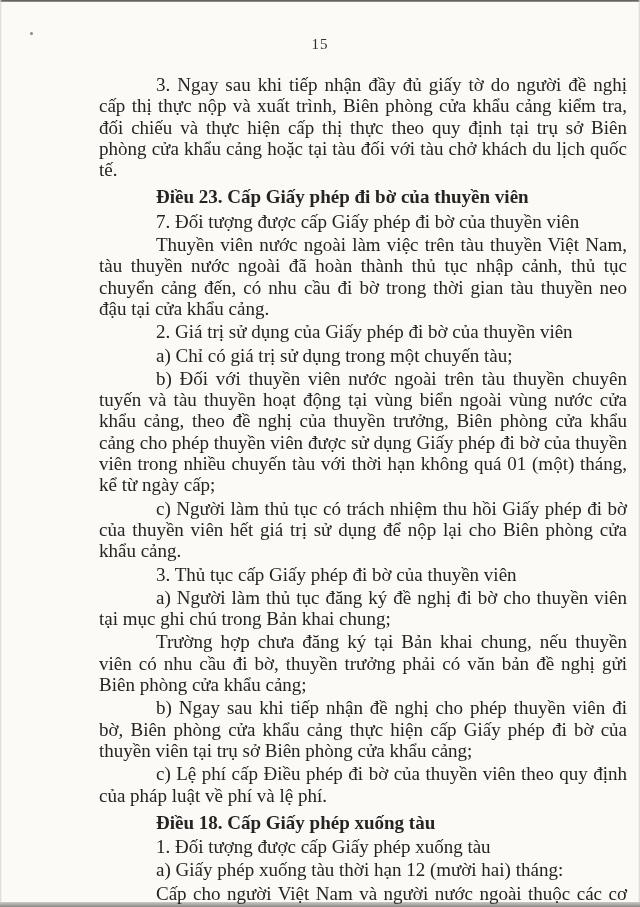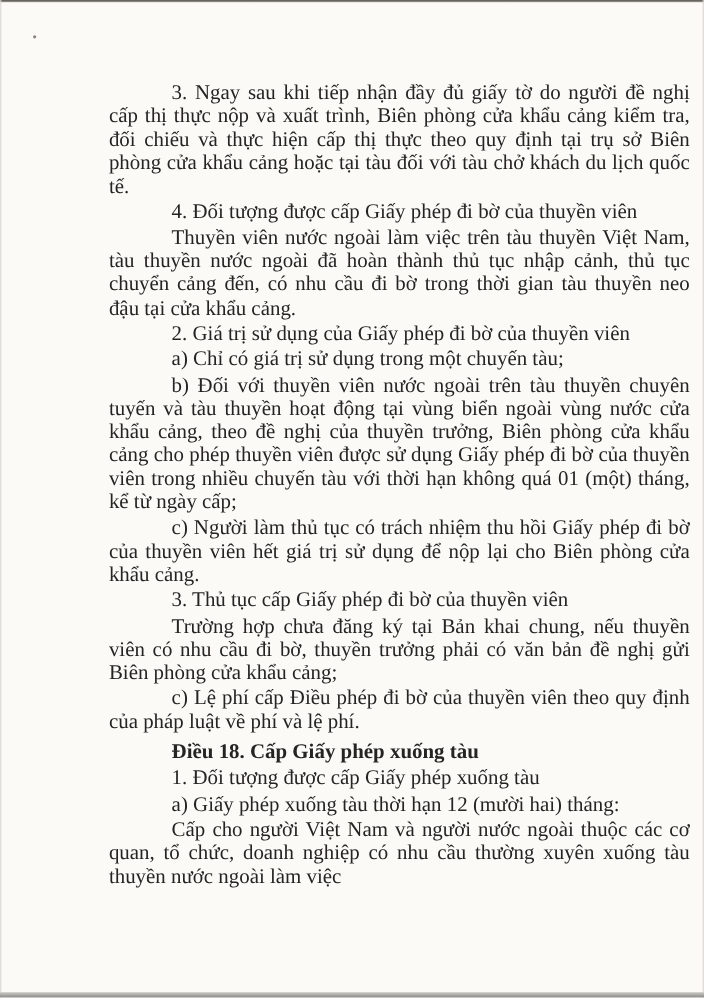--- a/index.html
+++ b/index.html
@@ -71,32 +71,36 @@
 </head>
 <body>
 
 <div class="page">
   <div class="edge-top"></div>
   <div class="edge-left"></div>
   <div class="edge-right"></div>
   <div class="edge-bottom"></div>
   <div class="speck"></div>
 
+  <div class="page-number">15</div>
 
   <div class="text-block">
     <p>3. Ngay sau khi tiếp nhận đầy đủ giấy tờ do người đề nghị cấp thị thực nộp và xuất trình, Biên phòng cửa khẩu cảng kiểm tra, đối chiếu và thực hiện cấp thị thực theo quy định tại trụ sở Biên phòng cửa khẩu cảng hoặc tại tàu đối với tàu chở khách du lịch quốc tế.</p>
 
-    <p>4. Đối tượng được cấp Giấy phép đi bờ của thuyền viên</p>
+    <p class="heading">Điều 23. Cấp Giấy phép đi bờ của thuyền viên</p>
+    <p>7. Đối tượng được cấp Giấy phép đi bờ của thuyền viên</p>
     <p>Thuyền viên nước ngoài làm việc trên tàu thuyền Việt Nam, tàu thuyền nước ngoài đã hoàn thành thủ tục nhập cảnh, thủ tục chuyển cảng đến, có nhu cầu đi bờ trong thời gian tàu thuyền neo đậu tại cửa khẩu cảng.</p>
     <p>2. Giá trị sử dụng của Giấy phép đi bờ của thuyền viên</p>
     <p>a) Chỉ có giá trị sử dụng trong một chuyến tàu;</p>
     <p><span>b) Đối với thuyền viên nước ngoài trên tàu thuyền chuyên tuyến và tàu thuyền hoạt động tại vùng biển ngoài vùng nước cửa khẩu cảng, theo đề nghị của thuyền trưởng, Biên phòng cửa khẩu cảng cho phép thuyền viên được sử dụng Giấy phép đi bờ của thuyền viên trong nhiều chuyến tàu với thời hạn không quá 01 </span><span class="it">(một)</span><span> tháng, kể từ ngày cấp;</span></p>
     <p>c) Người làm thủ tục có trách nhiệm thu hồi Giấy phép đi bờ của thuyền viên hết giá trị sử dụng để nộp lại cho Biên phòng cửa khẩu cảng.</p>
     <p>3. Thủ tục cấp Giấy phép đi bờ của thuyền viên</p>
+    <p>a) Người làm thủ tục đăng ký đề nghị đi bờ cho thuyền viên tại mục ghi chú trong Bản khai chung;</p>
     <p>Trường hợp chưa đăng ký tại Bản khai chung, nếu thuyền viên có nhu cầu đi bờ, thuyền trưởng phải có văn bản đề nghị gửi Biên phòng cửa khẩu cảng;</p>
+    <p>b) Ngay sau khi tiếp nhận đề nghị cho phép thuyền viên đi bờ, Biên phòng cửa khẩu cảng thực hiện cấp Giấy phép đi bờ của thuyền viên tại trụ sở Biên phòng cửa khẩu cảng;</p>
     <p>c) Lệ phí cấp Điều phép đi bờ của thuyền viên theo quy định của pháp luật về phí và lệ phí.</p>
 
     <p class="heading">Điều 18. Cấp Giấy phép xuống tàu</p>
     <p>1. Đối tượng được cấp Giấy phép xuống tàu</p>
     <p><span>a) Giấy phép xuống tàu thời hạn 12 </span><span class="it">(mười hai)</span><span> tháng:</span></p>
     <p>Cấp cho người Việt Nam và người nước ngoài thuộc các cơ quan, tổ chức, doanh nghiệp có nhu cầu thường xuyên xuống tàu thuyền nước ngoài làm việc</p>
   </div>
 </div>
 
 </body></html>

